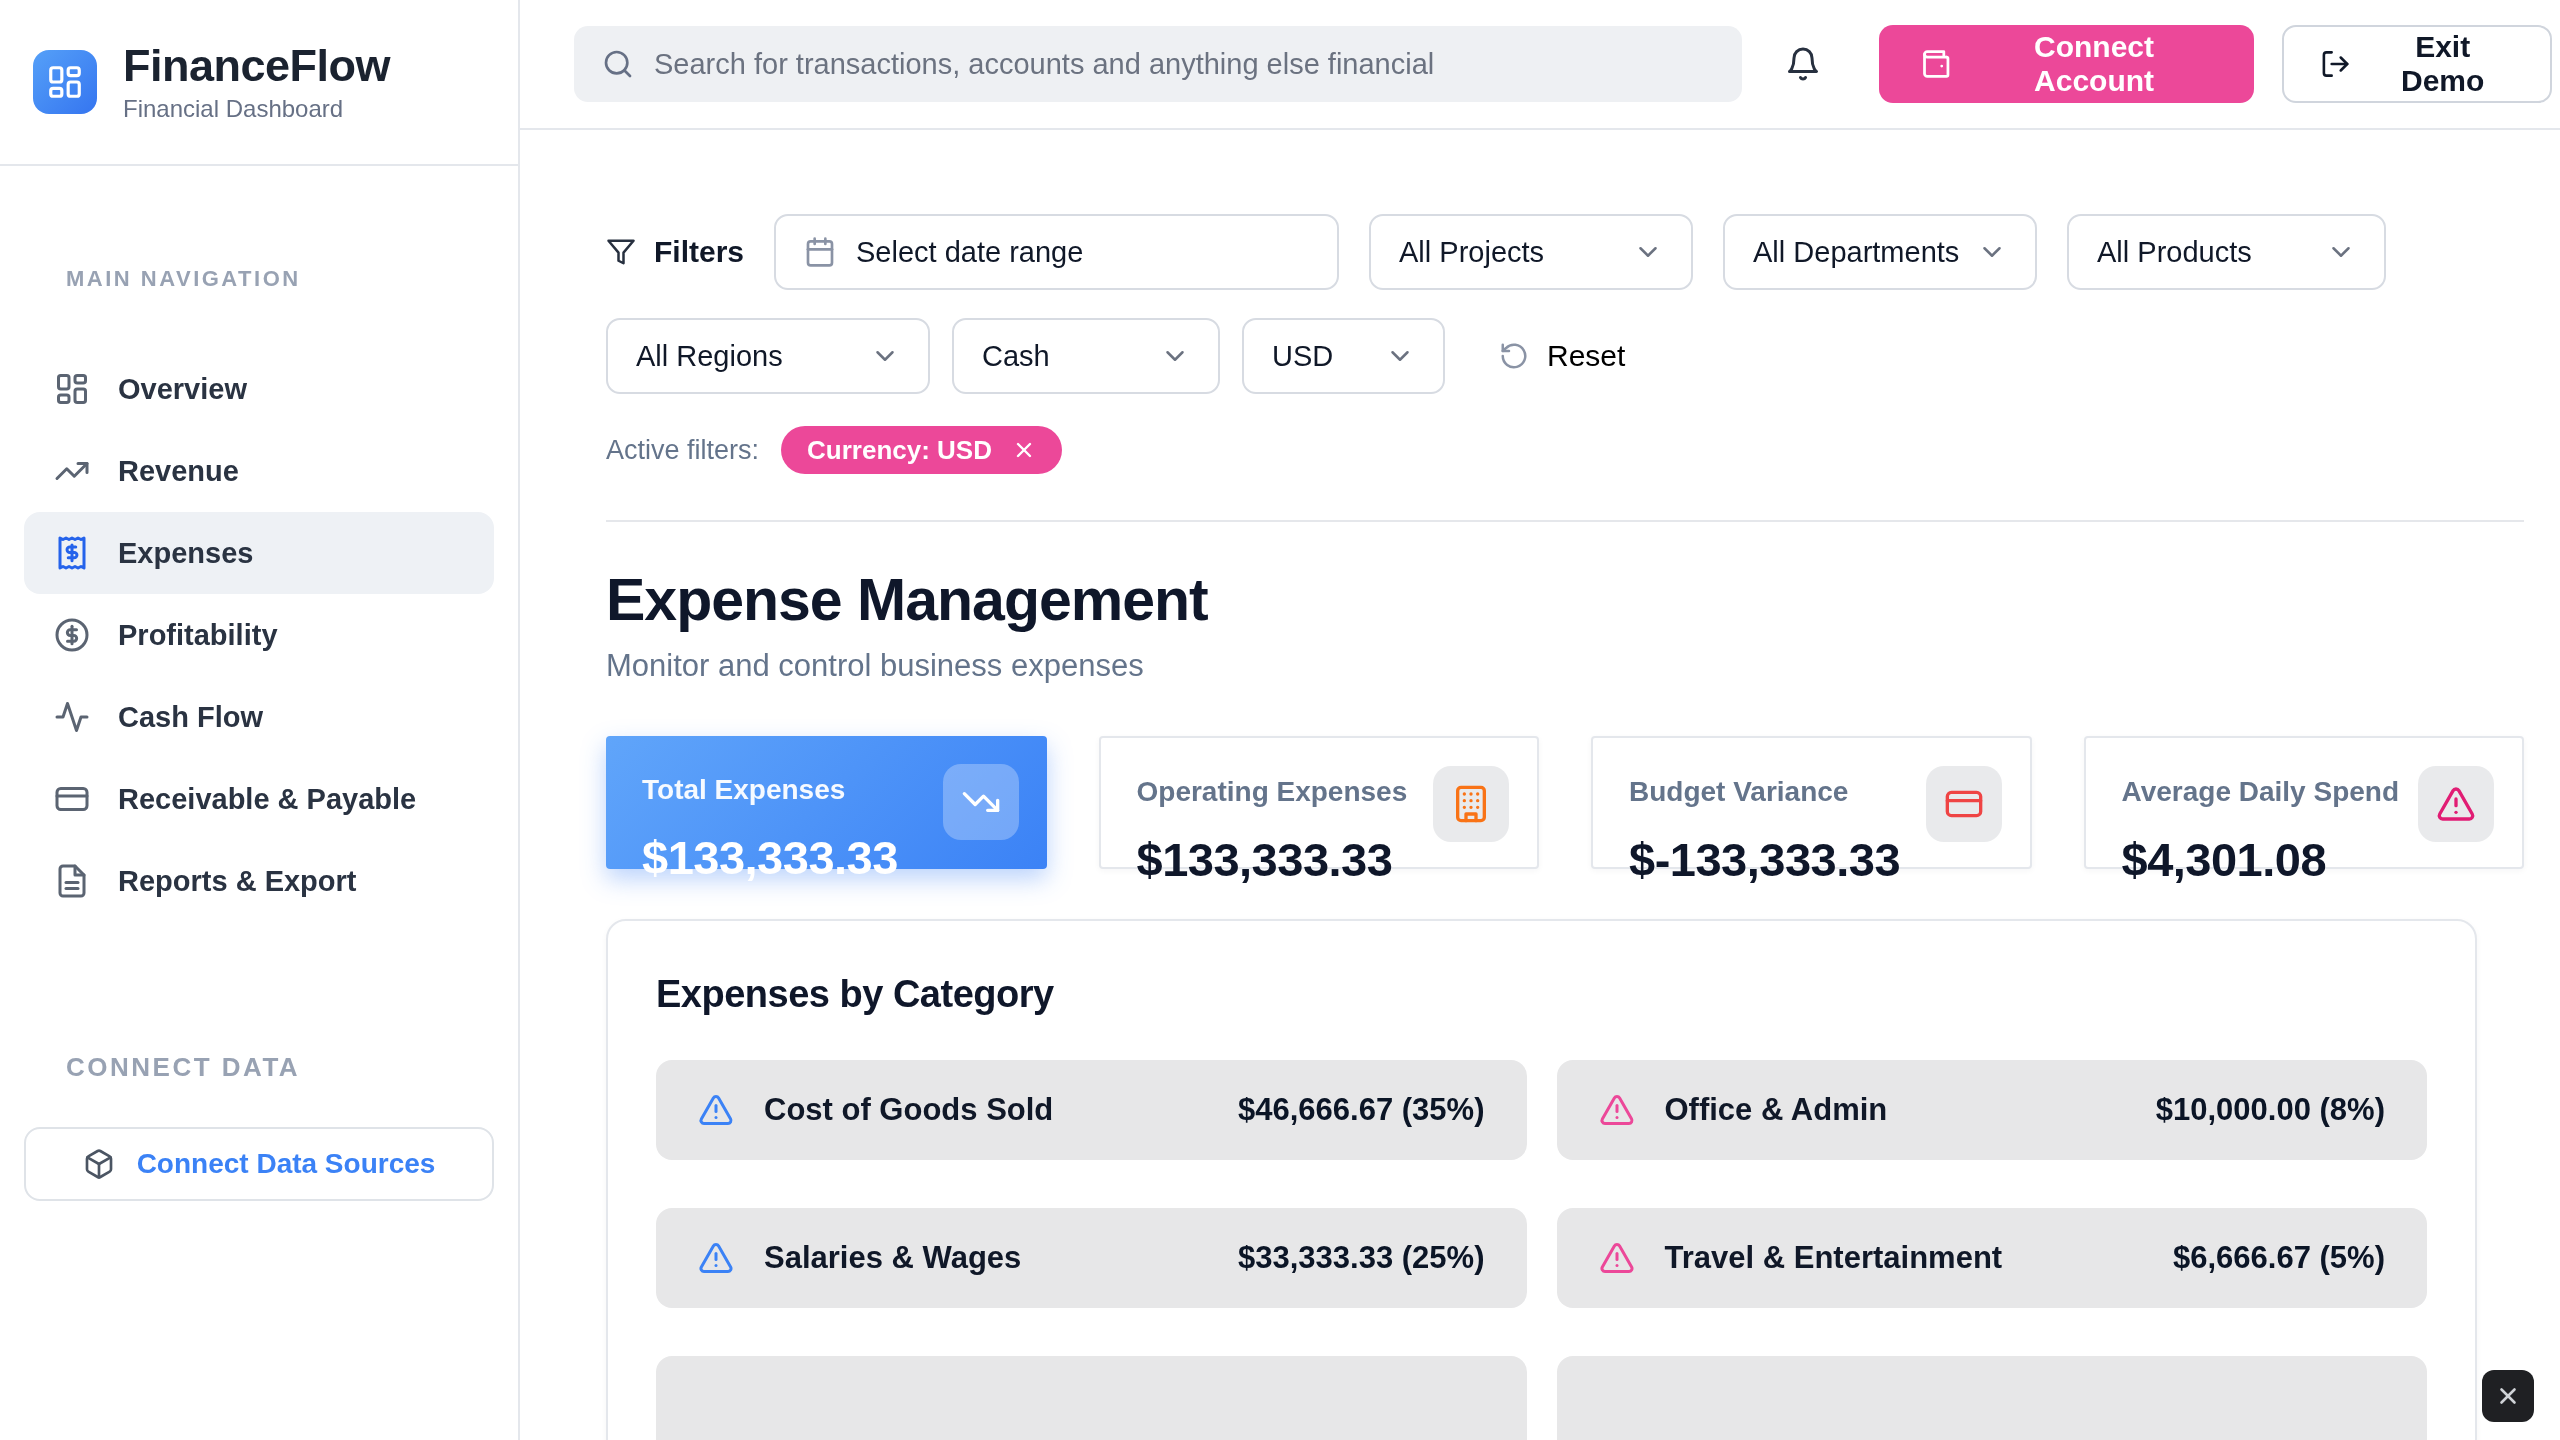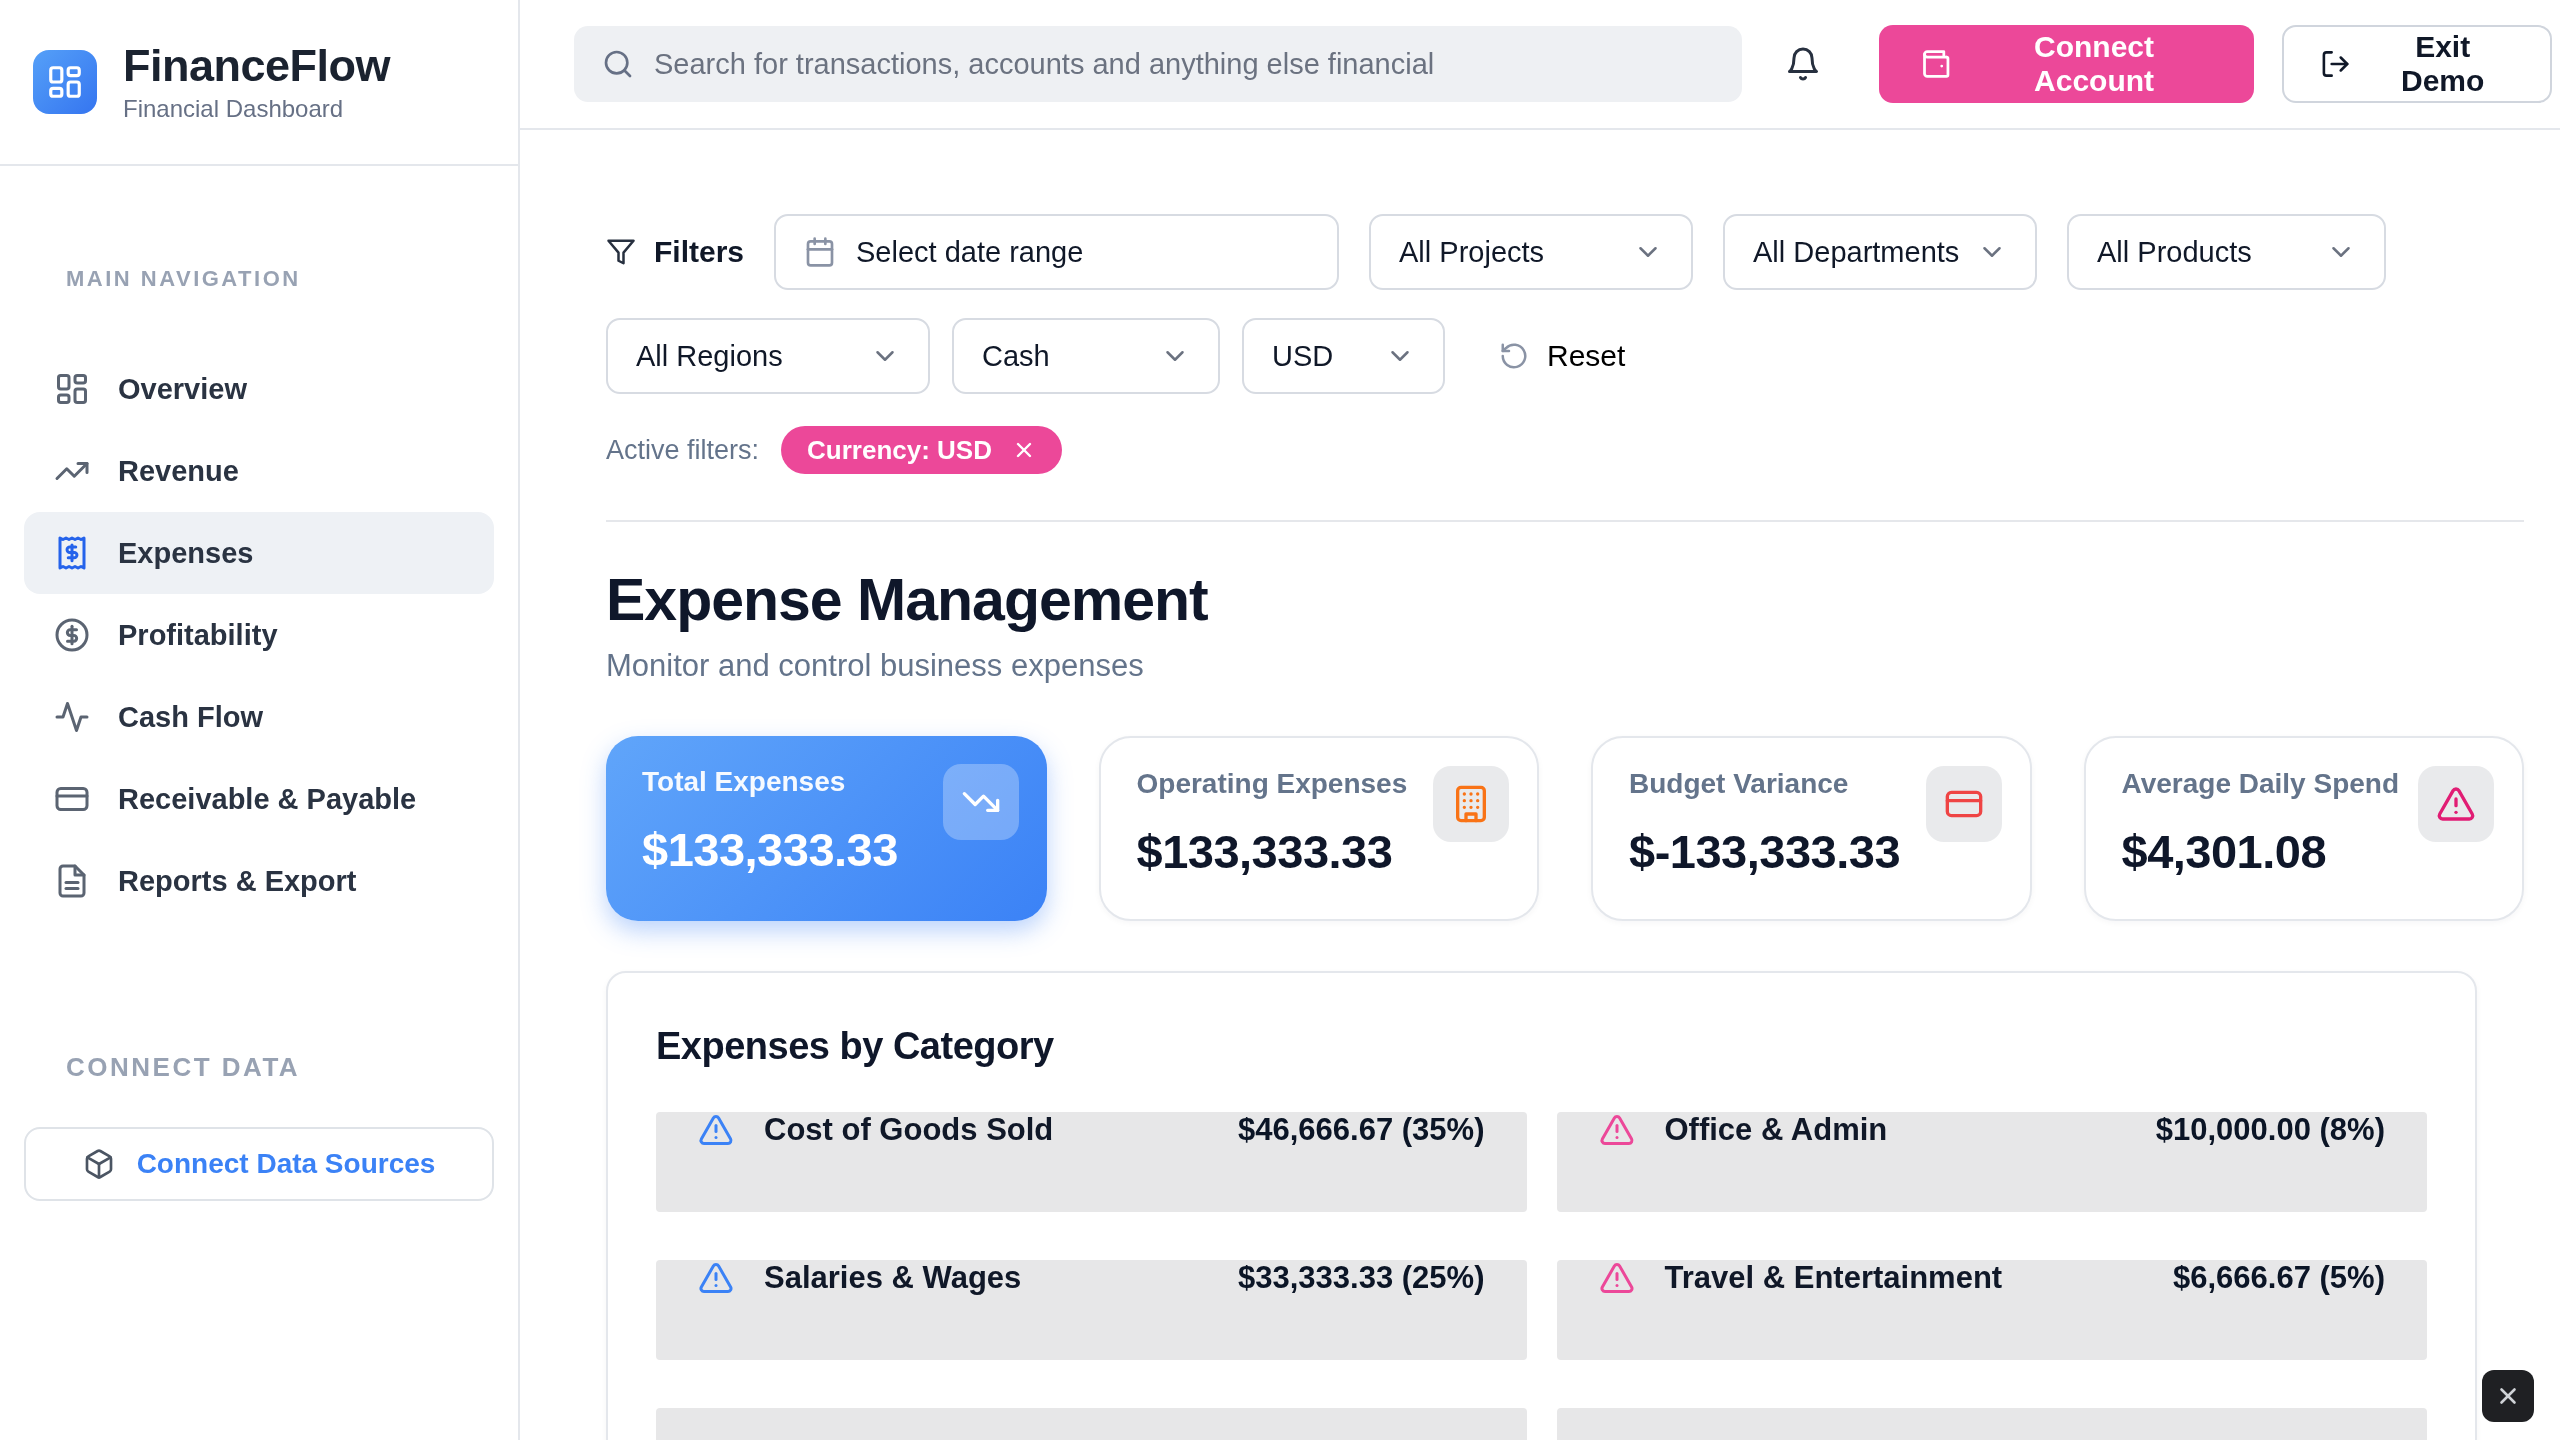--- a/index.html
+++ b/index.html
@@ -68,39 +68,39 @@
   .chip button{background:none;border:none;color:#fff;display:flex;cursor:pointer;padding:0;}
   .chip svg{width:24px;height:24px;}
   .divider{border:none;border-top:2px solid #e5e7eb;margin:46px 0 0 0;}
 
   
   .page-title{margin-top:44px;font-size:59px;font-weight:800;letter-spacing:-1px;color:#0f172a;}
   .page-sub{margin-top:14px;font-size:31px;color:#64748b;}
 
   
   .stats{margin-top:52px;display:grid;grid-template-columns:repeat(4,1fr);gap:52px;}
-  .stat{position:relative;height:185px;border-radius:32px;background:#fff;border:2px solid var(--border);padding:30px 36px;box-shadow:0 2px 6px rgba(16,24,40,.04);}
+  .stat{position:relative;height:133px;border-radius:4px;background:#fff;border:2px solid var(--border);padding:38px 36px;box-shadow:0 2px 6px rgba(16,24,40,.04);}
   .stat .s-label{font-size:28px;font-weight:600;color:#64748b;}
   .stat .s-value{margin-top:24px;font-size:47px;font-weight:800;color:#0f172a;letter-spacing:-.5px;}
   .stat .s-badge{position:absolute;top:28px;right:28px;width:76px;height:76px;border-radius:18px;background:var(--badge-bg);display:flex;align-items:center;justify-content:center;}
   .stat .s-badge svg{width:40px;height:40px;}
   .stat.primary{background:linear-gradient(135deg,#60a5fa,#3b82f6);border:none;box-shadow:0 10px 24px rgba(59,130,246,.35);}
   .stat.primary .s-label{color:rgba(255,255,255,.95);}
   .stat.primary .s-value{color:#fff;}
   .stat.primary .s-badge{background:rgba(255,255,255,.28);}
   .stat.primary .s-badge svg{color:#fff;}
   .stat.c2 .s-badge svg{color:#f97316;}
   .stat.c3 .s-badge svg{color:#ef4444;}
   .stat.c4 .s-badge svg{color:#e11d74;}
 
   
   .cat-card{margin:50px 47px 0 0;border:2px solid var(--border);border-radius:20px;background:#fff;padding:52px 48px;height:700px;box-shadow:0 2px 6px rgba(16,24,40,.04);}
   .cat-title{font-size:38px;font-weight:700;color:#0f172a;letter-spacing:-.5px;}
   .cat-grid{margin-top:44px;display:grid;grid-template-columns:1fr 1fr;column-gap:30px;row-gap:48px;}
-  .cat-row{height:100px;background:var(--row-bg);border-radius:4px;display:flex;gap:30px;padding:0 42px;}
+  .cat-row{height:100px;background:var(--row-bg);border-radius:16px;display:flex;align-items:center;gap:30px;padding:0 42px;}
   .cat-row svg{width:36px;height:36px;flex:0 0 auto;}
   .cat-row:nth-child(odd) svg{color:var(--blue);}
   .cat-row:nth-child(even) svg{color:var(--pink);}
   .cat-name{font-size:31px;font-weight:700;color:#101828;}
   .cat-val{margin-left:auto;font-size:31px;font-weight:700;color:#0b1526;}
 
   
   .close-fab{position:absolute;right:26px;bottom:18px;width:52px;height:52px;border-radius:12px;background:#1f2023;border:none;color:#cfd2d6;display:flex;align-items:center;justify-content:center;cursor:pointer;}
   .close-fab svg{width:26px;height:26px;}
 </style>

